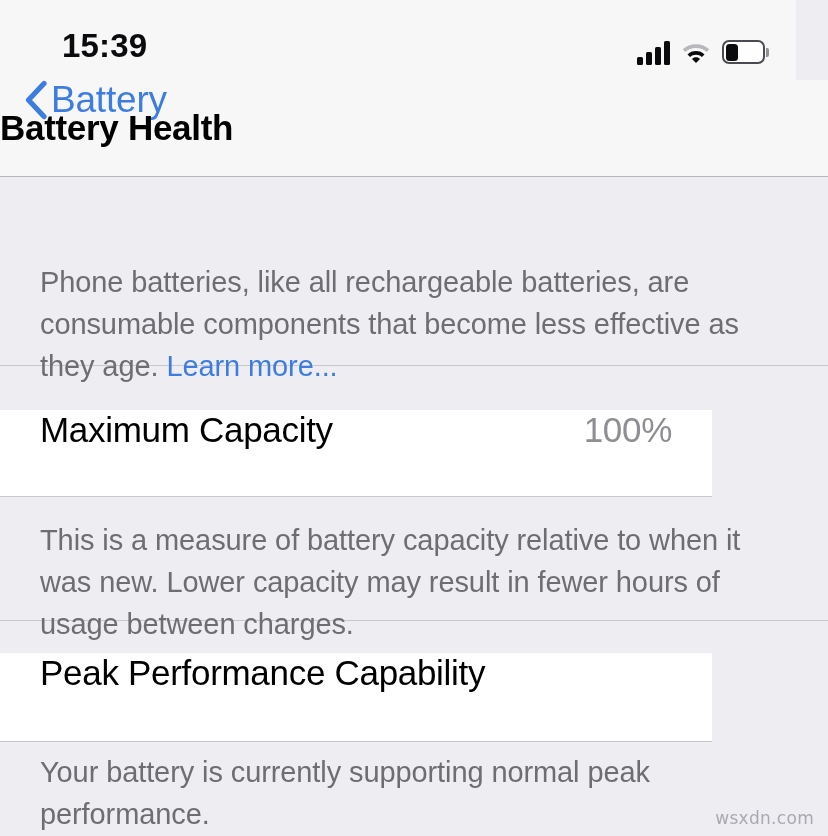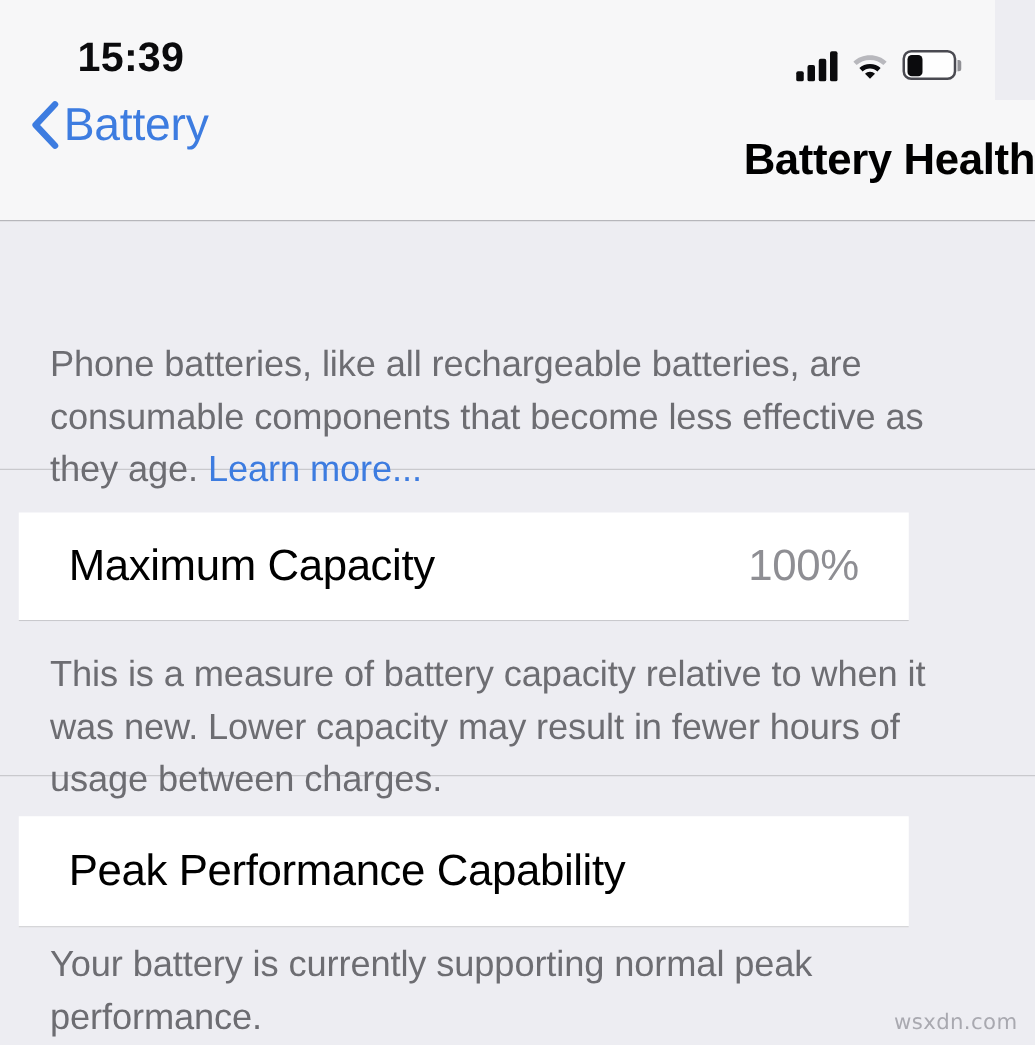--- a/index.html
+++ b/index.html
@@ -146,23 +146,23 @@
   }
   .back-label {
     font-size: 37px;
     color: #3d7ce0;
     line-height: 40px;
     letter-spacing: -0.2px;
   }
 
   .nav-title {
     position: absolute;
-    left: 16px; right: 0;
+    left: 0; right: 0;
     top: 26px;
-    text-align: right;
+    text-align: left;
     font-size: 35px;
     font-weight: 700;
     color: #000000;
     letter-spacing: -0.3px;
     line-height: 44px;
   }
 
   
   .grouped-footer {
     position: absolute;
@@ -170,42 +170,41 @@
     width: 828px;
     background: #ededf2;
     color: #6d6d72;
     font-size: 29px;
     line-height: 42px;
     letter-spacing: -0.1px;
     padding: 0 40px;
   }
 
   .intro-footer {
-    top: 188px;
+    top: 178px;
     height: 188px;
     padding-top: 83px;
     border-bottom: 1px solid #c9c9cd;
   }
 
   .link {
     color: #3d7ce0;
     cursor: pointer;
     text-decoration: none;
   }
 
   .cell {
     position: absolute;
     left: 0;
     width: 712px;
     background: #ffffff;
     display: flex;
-    align-items: center;
+    align-items: flex-start;
     padding: 0 40px;
     border-bottom: 1px solid #c9c9cd;
-    margin-left: 15px;
   }
 
   .cell-title {
     font-size: 35px;
     color: #000000;
     letter-spacing: -0.3px;
     flex: 1;
   }
 
   .cell-value {

